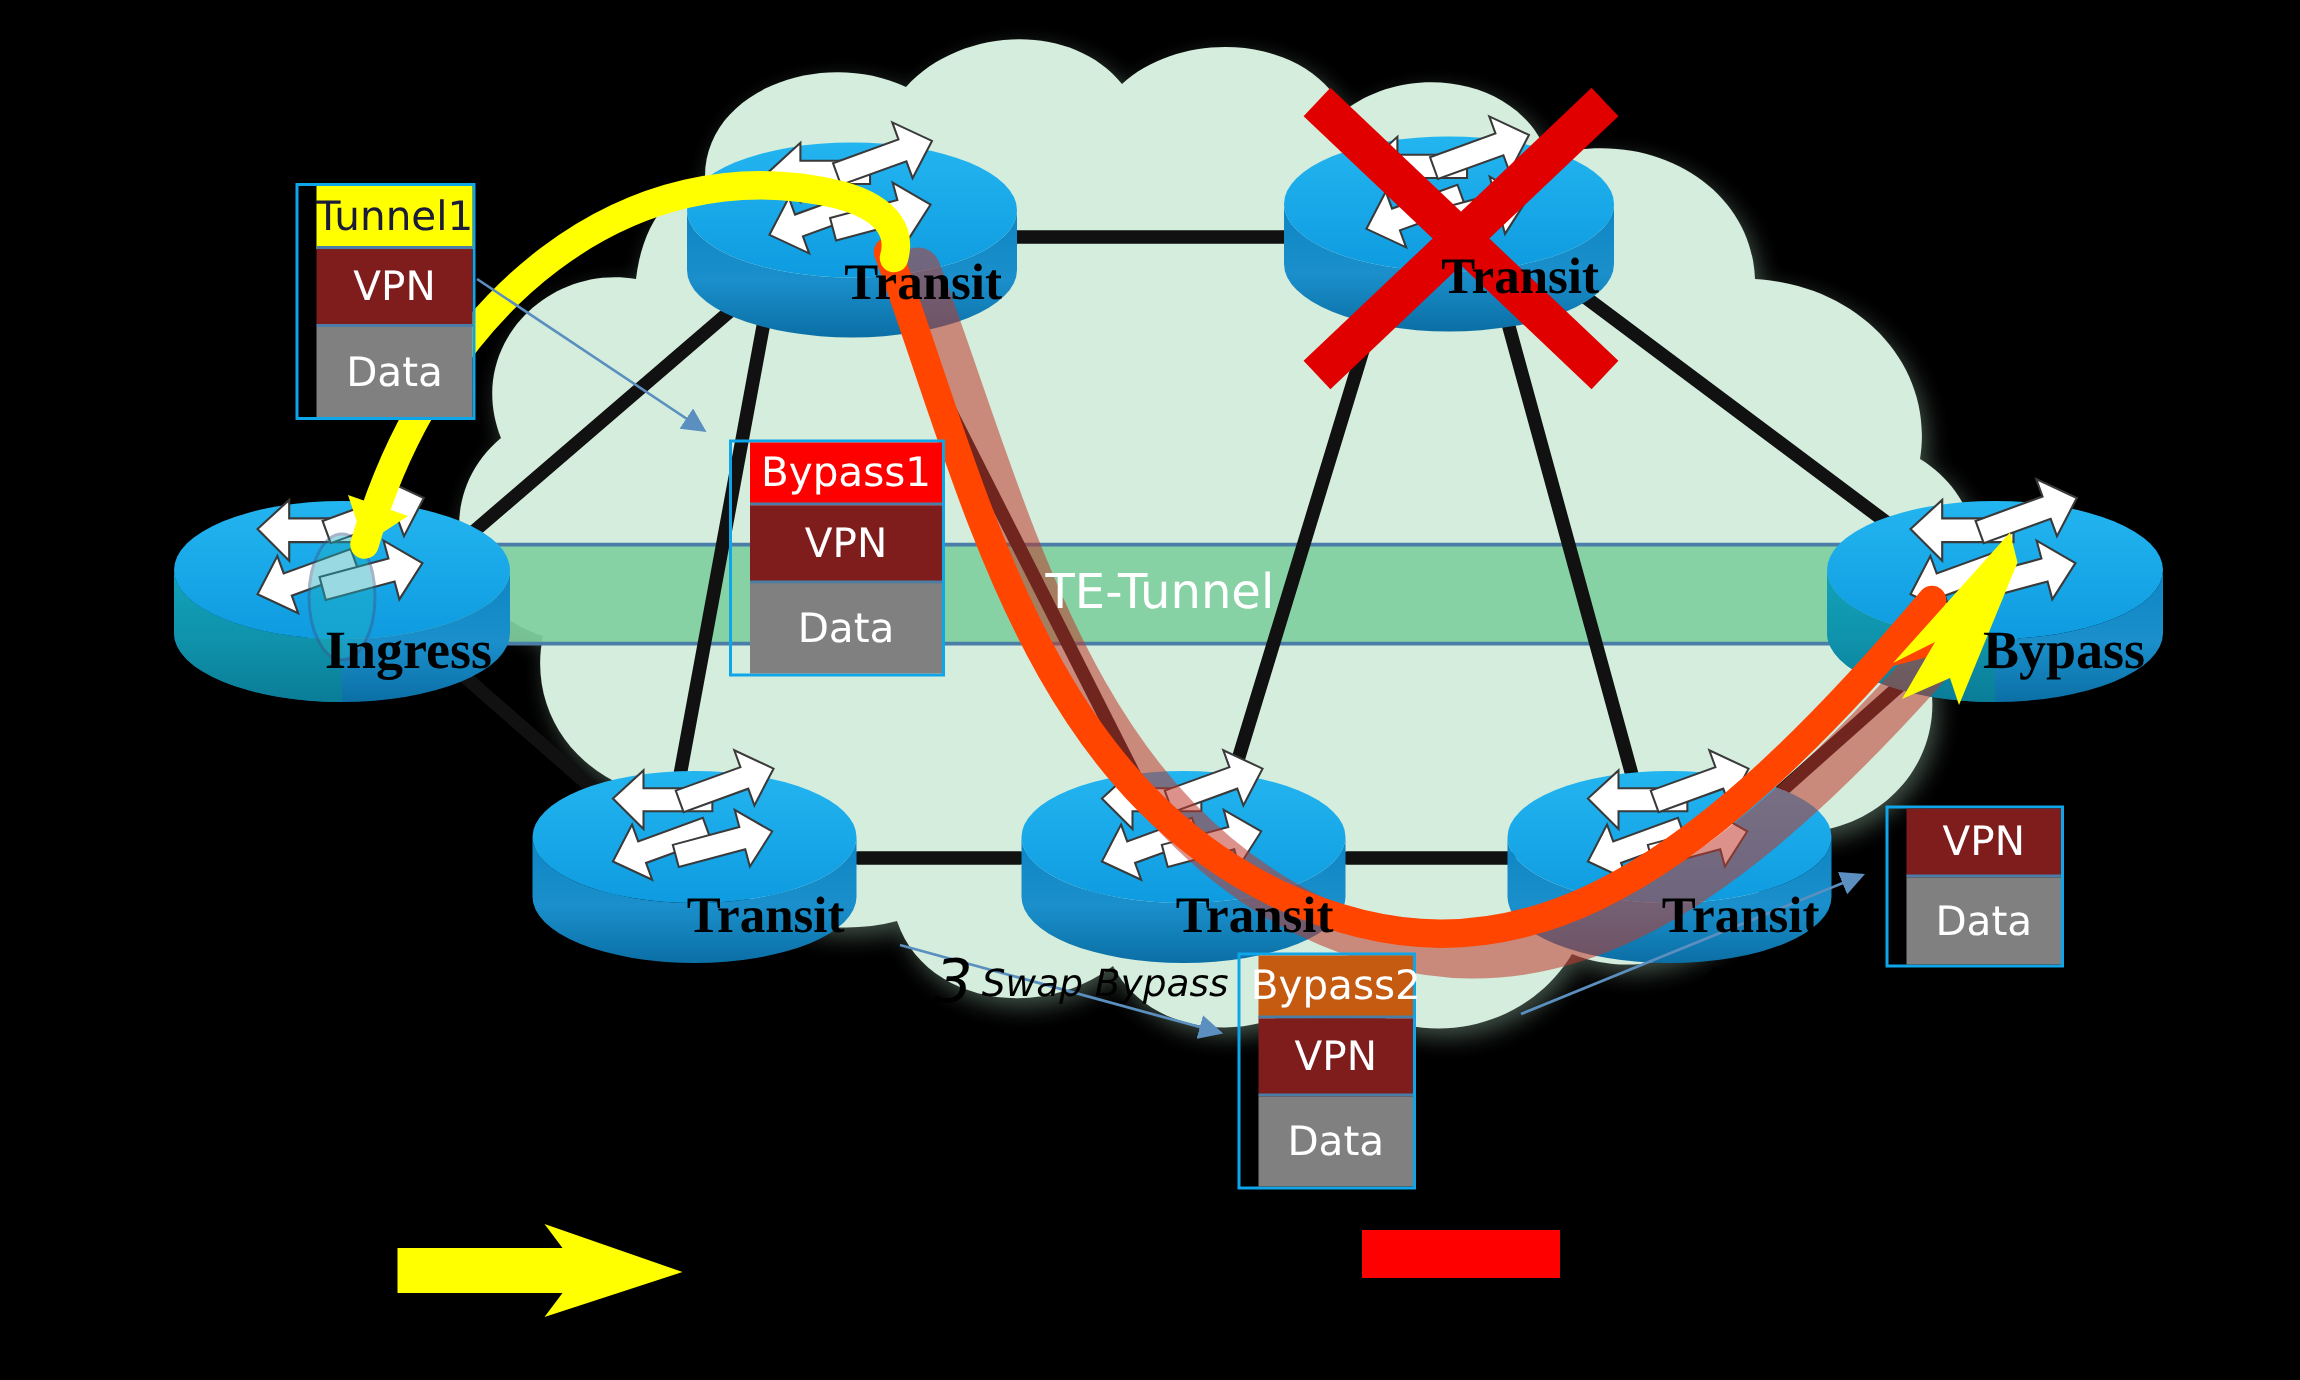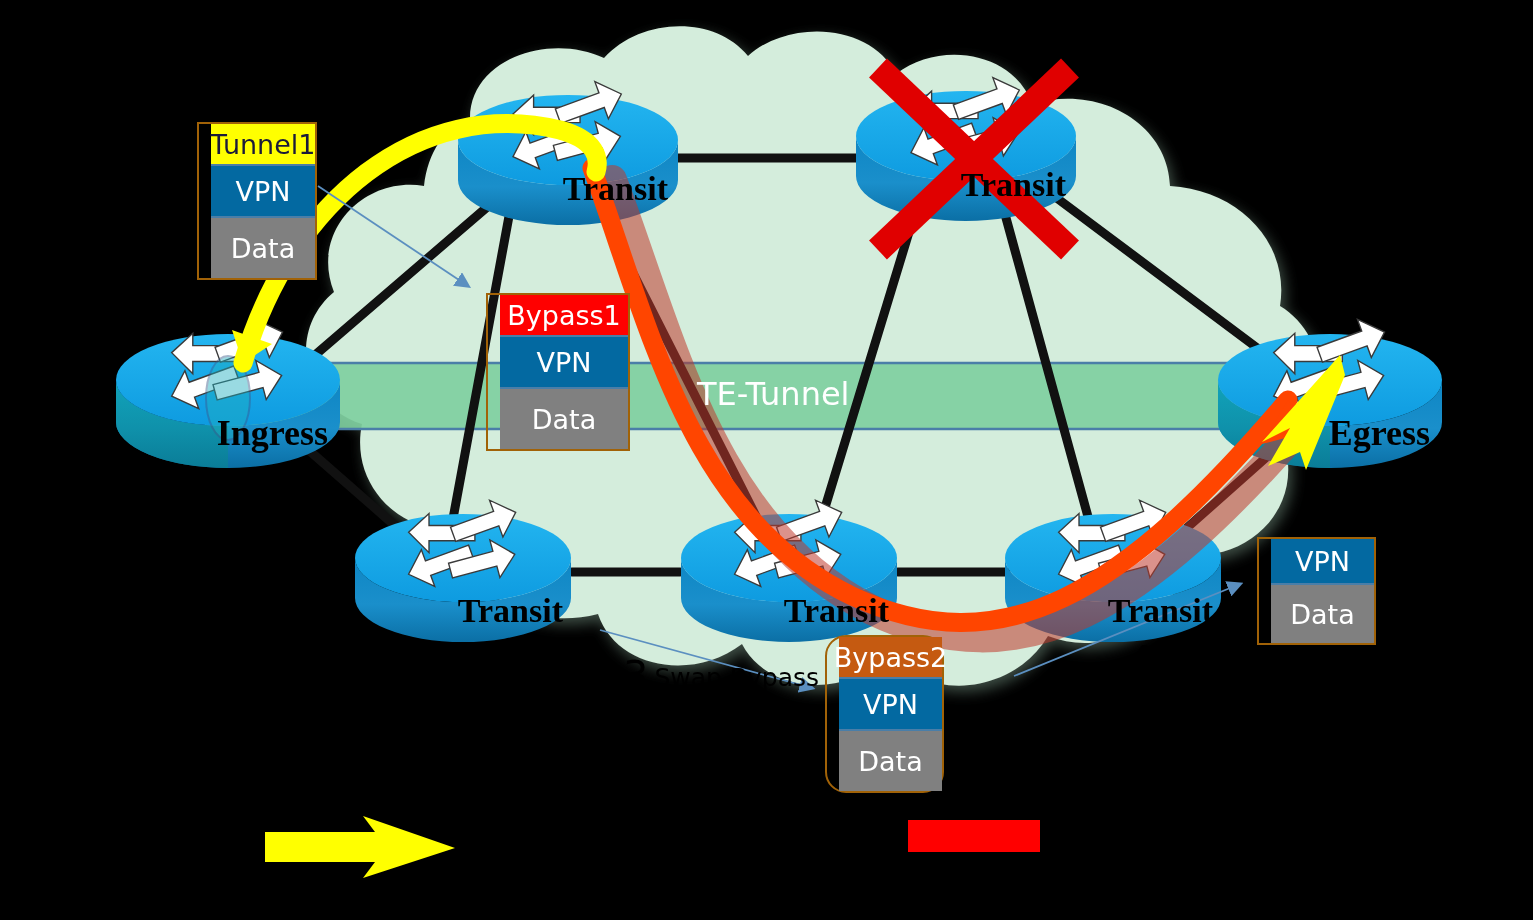--- a/index.html
+++ b/index.html
@@ -21,42 +21,42 @@
   #canvas {
     position: absolute;
     left: 0;
     top: 0;
     width: 1533px;
     height: 920px;
   }
   
   .stack {
     position: absolute;
-    border: 2px solid #a16207;
+    border: 2px solid #0ea5e9;
     box-sizing: border-box;
     z-index: 40;
     padding-left: 12px;
   }
   .stack .cell {
     box-sizing: border-box;
     display: flex;
     align-items: center;
     justify-content: center;
     color: #FFFFFF;
     font-family: "DejaVu Sans", "Liberation Sans", sans-serif;
     font-size: 27px;
     line-height: 1;
     letter-spacing: 0px;
     border-bottom: 2px solid #4A7EA8;
   }
   .stack .cell:last-child { border-bottom: none; }
   .cell.tunnel1 { background: #FFFF00; color: #1a1a3a; }
   .cell.bypass1 { background: #FF0000; color: #FFFFFF; }
   .cell.bypass2 { background: #C55A11; color: #FFFFFF; }
-  .cell.vpn     { background: #0369a1; color: #FFFFFF; }
+  .cell.vpn     { background: #7f1d1d; color: #FFFFFF; }
   .cell.data    { background: #808080; color: #FFFFFF; }
 
   
   .node-label {
     position: absolute;
     font-family: "Liberation Serif", "DejaVu Serif", serif;
     font-weight: bold;
     color: #000000;
     white-space: nowrap;
     z-index: 26;
@@ -276,21 +276,21 @@
       <line x1="1014" y1="676" x2="1240" y2="584" marker-end="url(#leadArrow)"></line>
     </g>
   </svg>
 
   <div class="node-label" style="left:128px; top:412px; width:200px; font-size:36px;">Ingress</div>
 
   <div class="node-label" style="left:468px; top:170px; width:200px; font-size:34px;">Transit</div>
 
   <div class="node-label" style="left:866px; top:166px; width:200px; font-size:34px;">Transit</div>
 
-  <div class="node-label" style="left:1230px; top:412px; width:200px; font-size:36px;">Egress</div>
+  <div class="node-label" style="left:1230px; top:412px; width:200px; font-size:36px;">Bypass</div>
 
   <div class="node-label" style="left:363px; top:592px; width:200px; font-size:34px;">Transit</div>
 
   <div class="node-label" style="left:689px; top:592px; width:200px; font-size:34px;">Transit</div>
 
   <div class="node-label" style="left:1013px; top:592px; width:200px; font-size:34px;">Transit</div>
 
   <div class="te-label" style="left:697px; top:375px;">TE-Tunnel</div>
 
   <div class="stack" style="left:197px; top:122px; width:120px;">
@@ -298,32 +298,32 @@
     <div class="cell vpn" style="height:52px;">VPN</div>
     <div class="cell data" style="height:60px;">Data</div>
   </div>
 
   <div class="stack" style="left:486px; top:293px; width:144px;">
     <div class="cell bypass1" style="height:42px;">Bypass1</div>
     <div class="cell vpn" style="height:52px;">VPN</div>
     <div class="cell data" style="height:60px;">Data</div>
   </div>
 
-  <div class="stack" style="left:825px; top:635px; width:119px;border-radius:21px;">
+  <div class="stack" style="left:825px; top:635px; width:119px;">
     <div class="cell bypass2" style="height:42px;">Bypass2</div>
     <div class="cell vpn" style="height:52px;">VPN</div>
     <div class="cell data" style="height:60px;">Data</div>
   </div>
 
   <div class="stack" style="left:1257px; top:537px; width:119px;">
     <div class="cell vpn" style="height:46px;">VPN</div>
     <div class="cell data" style="height:58px;">Data</div>
   </div>
 
-  <div class="annot" style="left:623px; top:656px;">
+  <div class="annot" style="left:623px; top:635px;font-style:italic;">
     <span class="num">3</span><span class="txt" style="margin-left:6px;">Swap Bypass</span>
   </div>
 
   <div class="annot" style="left:1128px; top:641px;">
     <span class="num">4</span>
   </div>
   <div class="php-text" style="left:1155px; top:643px;">
     <div>PHP:</div>
     <div>Pop B</div>
   </div>

